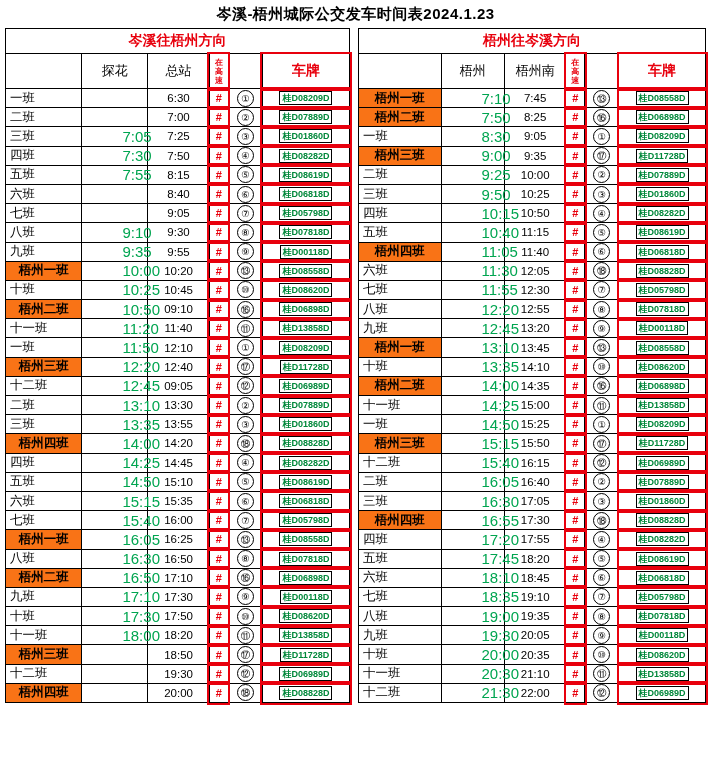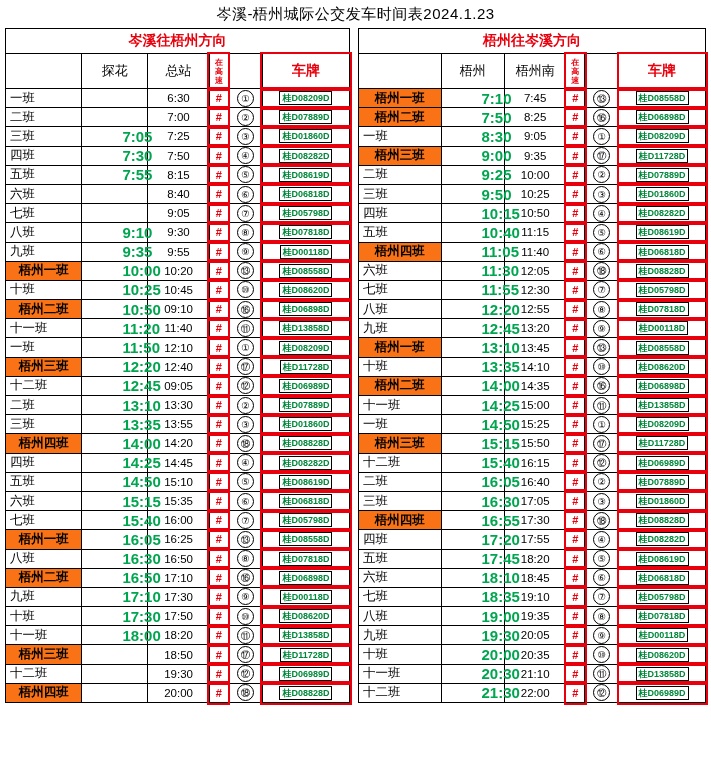--- a/index.html
+++ b/index.html
@@ -1,29 +1,29 @@
 <!DOCTYPE html>
 <html><head>
 <meta charset="utf-8">
 <style>
   html,body{margin:0;padding:0;background:#ffffff;}
   body{width:711px;height:775px;font-family:"Liberation Sans","DejaVu Sans",sans-serif;}
   .page{position:relative;width:711px;height:775px;overflow:hidden;}
-  .title{text-align:center;font-size:15px;font-weight:normal;color:#000;padding-top:5px;letter-spacing:0.5px;}
+  .title{text-align:center;font-size:15px;font-weight:bold;color:#000;padding-top:5px;letter-spacing:0.5px;}
   .wrap{display:flex;gap:8px;padding:4px 5px 0 5px;box-sizing:border-box;}
   table{border-collapse:collapse;table-layout:fixed;}
   td,th{border:1px solid #000;padding:0;margin:0;font-size:11px;text-align:center;vertical-align:middle;color:#000;background:#fff;}
   .hdr-title{color:#e8000d;font-weight:bold;font-size:14px;height:24px;}
   .colhdr{height:34px;font-size:13px;color:#000;font-weight:normal;}
   .plate-hdr{color:#e8000d;font-weight:bold;font-size:14px;}
   .vert{font-size:8px;line-height:9px;color:#e8000d;font-weight:bold;letter-spacing:0;}
   .vert span{display:block;}
   .rowlabel{font-size:12.5px;text-align:left;padding-left:4px;}
   .rowlabel.wz{background:#f97316;font-weight:bold;color:#000;text-align:center;padding-left:0;}
-  .tm-green{color:#00a550;font-weight:bold;font-size:15px;padding-left:40px;}
+  .tm-green{color:#00a550;font-weight:normal;font-size:15px;padding-left:40px;}
   .tm-plain{font-size:11.5px;color:#000;}
   .hash{color:#e8000d;font-weight:bold;font-size:11px;}
   .circ{display:inline-block;width:15px;height:15px;line-height:15px;border:1px solid #000;border-radius:50%;font-size:9.5px;text-align:center;}
   .plate{font-size:9px;color:#00883a;font-weight:bold;border:1px solid #000;display:inline-block;padding:0 2px;line-height:12px;}
   .plate-cell{padding:1px 0;}
   .redbox{outline:2px solid #e8000d;}
   tr{height:19.2px;}
   .tbl-left{width:345px;}
   .tbl-right{width:348px;}
 </style>

